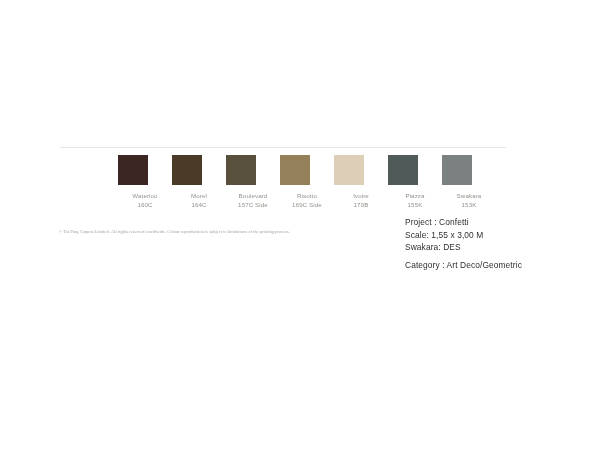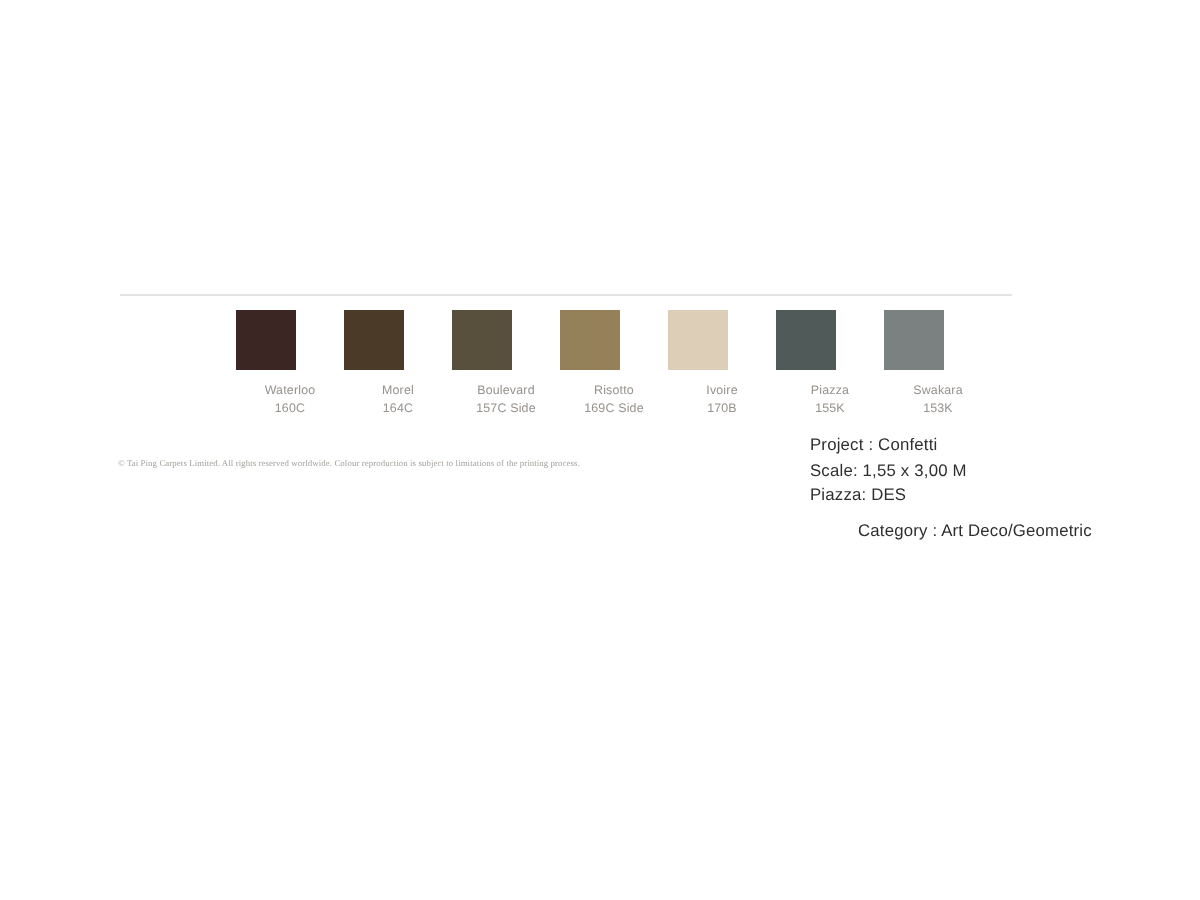--- a/index.html
+++ b/index.html
@@ -85,21 +85,21 @@
     position: absolute;
     left: 405px;
     top: 216px;
     color: #2f2f2f;
     font-size: 8.4px;
     line-height: 12.6px;
     letter-spacing: 0.1px;
     white-space: nowrap;
   }
   .detail-line { display: block; }
-  .detail-line.spaced { margin-top: 5px; margin-left: 24px; }
+  .detail-line.spaced { margin-top: 5px; }
 </style>
 </head>
 <body style="background: rgb(255, 255, 255);">
 
 <div id="sheet">
 
   <div class="divider" style="background: rgb(230, 228, 226);"></div>
 
   <div class="swatch-strip">
 
@@ -159,17 +159,17 @@
       </span>
     </div>
 
   </div>
 
   <div class="copyright">© Tai Ping Carpets Limited. All rights reserved worldwide. Colour reproduction is subject to limitations of the printing process.</div>
 
   <div class="project-details" style="color: rgb(47, 47, 47);">
     <span class="detail-line">Project :  Confetti</span>
     <span class="detail-line">Scale:  1,55 x 3,00 M</span>
-    <span class="detail-line">Piazza:  DES</span>
+    <span class="detail-line">Swakara:  DES</span>
     <span class="detail-line spaced">Category : Art Deco/Geometric</span>
   </div>
 
 </div>
 
 </body></html>

